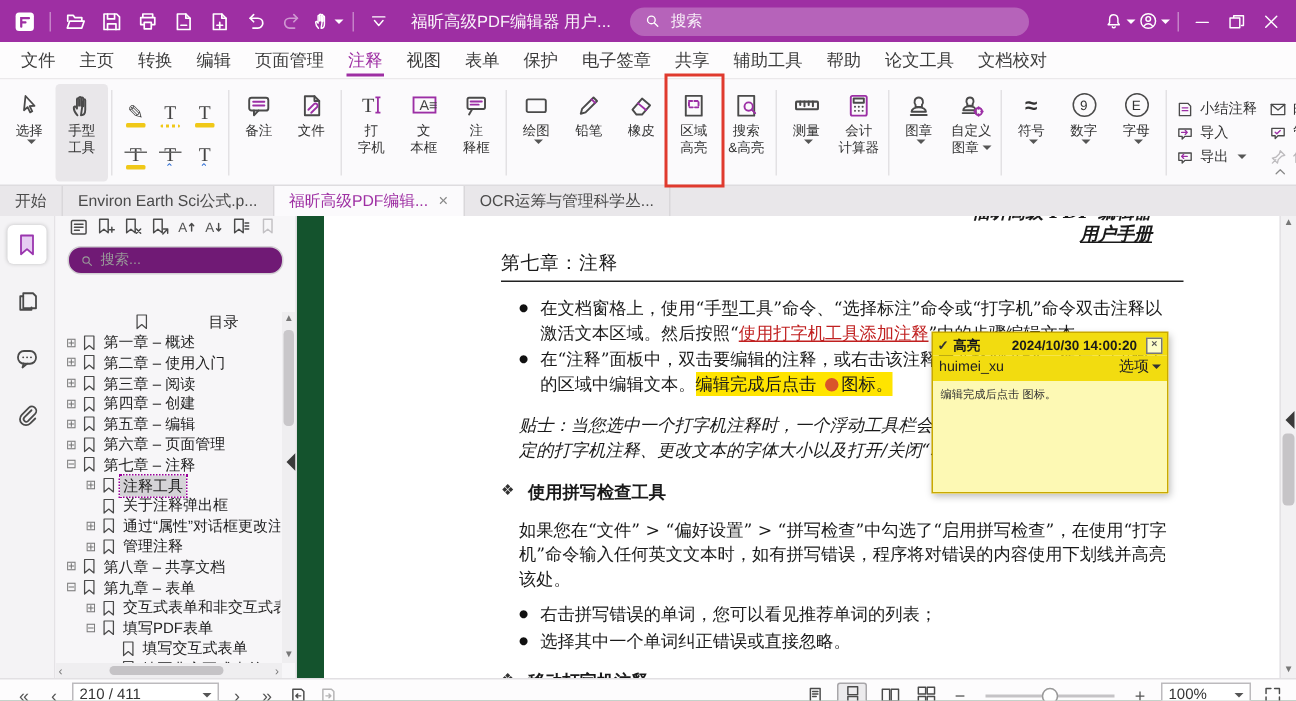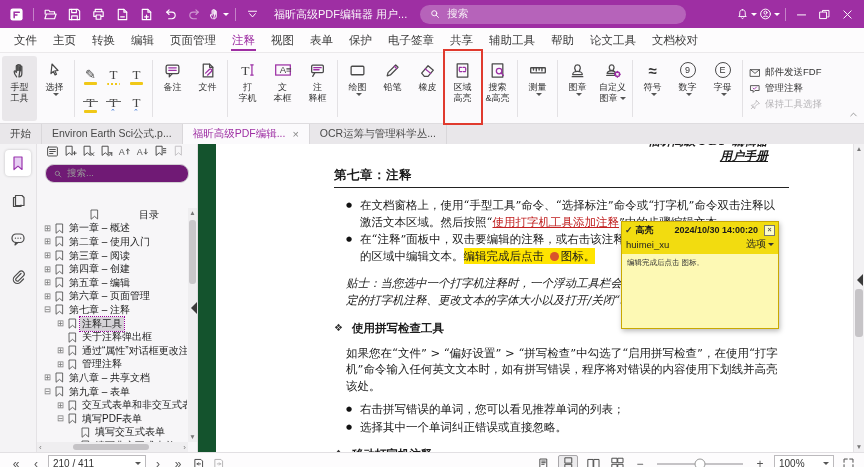--- a/index.html
+++ b/index.html
@@ -77,21 +77,21 @@
   .phscroll{position:absolute;bottom:0;left:0;right:9px;height:10px;background:#efeef0;display:flex;align-items:center;font-size:8px;color:#777}
   .phthumb{position:absolute;left:36px;width:76px;top:2px;bottom:2px;background:#c5c3c6;border-radius:3px}
   .handleL{position:absolute;right:0;top:158px;width:0;height:0;border-top:6px solid transparent;border-bottom:6px solid transparent;border-right:6px solid #3a3a3a;z-index:5}
 
   .docarea{flex:1;position:relative;background:#14532d;overflow:hidden}
   .page{position:absolute;left:18px;top:0;right:10px;bottom:0;background:#fff;overflow:hidden;
         font-family:"DejaVu Serif","Liberation Serif",serif;color:#1a1a1a}
   .pghead{text-align:right;padding-right:86px;font-style:italic;font-weight:bold;font-size:12px;line-height:15px}
   .pghead .h1{margin-top:-10px}
   .pghead .h2{text-decoration:underline}
-  .chapter{margin:3px 0 0 118px;font-size:12.5px;font-weight:bold;border-bottom:1px solid #222;padding-bottom:3px;width:455px;letter-spacing:.5px}
+  .chapter{margin:3px 0 0 118px;font-size:12.5px;font-weight:normal;border-bottom:1px solid #222;padding-bottom:3px;width:455px;letter-spacing:.5px}
   .content{margin-left:118px;width:452px;font-size:11.5px;line-height:16.5px}
   .blist{margin-top:9px}
   .bullet{display:flex;gap:8px;margin:0 0 1px 12px}
   .bullet .dot{flex:none;font-size:7px;line-height:16.5px;color:#111}
   .link{color:#c02020;text-decoration:underline}
   .hl{background:#ffe400;padding:1px 0}
   .dotmark{display:inline-block;width:9px;height:9px;border-radius:50%;background:#d9542b;vertical-align:-1px;margin:0 2px}
   .tip{margin:11px 0 0 12px;font-style:italic;white-space:nowrap;overflow:hidden;width:444px;line-height:17px}
   .sect{margin:11px 0 0 0;font-weight:bold;font-size:11.5px;font-family:"DejaVu Sans","Liberation Sans",sans-serif;display:flex;gap:9px;align-items:center}
   .diam{font-size:10px;color:#333}
@@ -274,40 +274,40 @@
     <div class="mtab">
       <span>论文工具</span>
     </div>
     <div class="mtab">
       <span>文档校对</span>
     </div>
 </nav>
 
 <div class="ribbon">
 
-  <div class="rb sel">
-    <span class="ric">
-      <svg class="ic" width="17" height="17" viewBox="0 0 16 16">
-          <path d="M5.3 14C4 12.6 3 10.8 3 9.2c0-.9 1.1-1 1.5-.2l.5.8V3.9c0-.9 1.3-.9 1.3 0V8m0-4.9c0-.9 1.3-.9 1.3 0V8m0-4.6c0-.9 1.3-.9 1.3 0v4.9m0-3.8c0-.9 1.3-.9 1.3 0v6c0 1.9-.9 3.5-2.7 3.5z"></path>
-        </svg>
-    </span>
-    <span class="rlbl">手型</span>
-    <span class="rlbl">工具</span>
-  </div>
-
   <div class="rb">
     <span class="ric">
       <svg class="ic" width="16" height="16" viewBox="0 0 16 16">
           <path d="M5 2l6 6.5-3.2.3 1.7 3.4-1.4.7-1.7-3.5L4 11.5z"></path>
         </svg>
     </span>
     <span class="rlbl">选择</span>
     <span class="rlbl">
         <span class="caretg"></span>
       </span>
+  </div>
+
+  <div class="rb sel">
+    <span class="ric">
+      <svg class="ic" width="17" height="17" viewBox="0 0 16 16">
+          <path d="M5.3 14C4 12.6 3 10.8 3 9.2c0-.9 1.1-1 1.5-.2l.5.8V3.9c0-.9 1.3-.9 1.3 0V8m0-4.9c0-.9 1.3-.9 1.3 0V8m0-4.6c0-.9 1.3-.9 1.3 0v4.9m0-3.8c0-.9 1.3-.9 1.3 0v6c0 1.9-.9 3.5-2.7 3.5z"></path>
+        </svg>
+    </span>
+    <span class="rlbl">手型</span>
+    <span class="rlbl">工具</span>
   </div>
 
   <div class="rdiv"></div>
 
   <div class="rgrid">
     <span class="tm">✎<span class="bar"></span></span>
     <span class="tm">T<span class="bar wav"></span></span>
     <span class="tm">T<span class="bar"></span></span>
     <span class="tm">T<span class="strike"></span><span class="bar"></span></span>
     <span class="tm">T<span class="strike"></span><span class="carettm">⌃</span></span>
@@ -440,20 +440,31 @@
           <rect x="1.5" y="6" width="13" height="4.5" rx=".5"></rect>
           <path d="M4 6v2M6.5 6v2.8M9 6v2M11.5 6v2.8"></path>
         </svg>
     </span>
     <span class="rlbl">测量</span>
     <span class="rlbl">
         <span class="caretg"></span>
       </span>
   </div>
 
+  <div class="rb">
+    <span class="ric">
+      <svg class="ic" width="17" height="17" viewBox="0 0 16 16">
+          <rect class="acc" x="3" y="1.8" width="10" height="12.4" rx="1"></rect>
+          <rect x="4.8" y="3.5" width="6.4" height="2.6"></rect>
+          <path d="M5.6 8.6h.1M8 8.6h.1M10.4 8.6h.1M5.6 11.2h.1M8 11.2h.1M10.4 11.2h.1"></path>
+        </svg>
+    </span>
+    <span class="rlbl">会计</span>
+    <span class="rlbl">计算器</span>
+  </div>
 
   <div class="rdiv"></div>
 
   <div class="rb">
     <span class="ric">
       <svg class="ic" width="17" height="17" viewBox="0 0 16 16">
           <path d="M6 7.5c-1.2-1.4-.8-4.7 2-4.7s3.2 3.3 2 4.7v1.3H6zM3.5 11.8c0-1.6 2-2.9 4.5-2.9s4.5 1.3 4.5 2.9zM3 13.8h10"></path>
         </svg>
     </span>
     <span class="rlbl">图章</span>
@@ -504,20 +515,44 @@
         <span class="circ">E</span>
       </span>
     <span class="rlbl">字母</span>
     <span class="rlbl">
         <span class="caretg"></span>
       </span>
   </div>
 
   <div class="rdiv"></div>
 
+  <div class="rstack">
+    <div class="rrow">
+      <svg class="ic" width="12" height="12" viewBox="0 0 16 16">
+          <path d="M3 2.5h7.5L13 5v8.5H3z"></path>
+          <path class="acc" d="M5.5 6.5h5M5.5 9h5"></path>
+        </svg>
+      <span>小结注释</span>
+    </div>
+    <div class="rrow">
+      <svg class="ic" width="12" height="12" viewBox="0 0 16 16">
+          <path d="M2.5 4h11v6.5H8L5.5 13v-2.5h-3z"></path>
+          <path class="acc" d="M5 7h5M8.2 5.2L10 7l-1.8 1.8"></path>
+        </svg>
+      <span>导入</span>
+    </div>
+    <div class="rrow">
+      <svg class="ic" width="12" height="12" viewBox="0 0 16 16">
+          <path d="M2.5 4h11v6.5H8L5.5 13v-2.5h-3z"></path>
+          <path class="acc" d="M10 7H5M6.8 5.2L5 7l1.8 1.8"></path>
+        </svg>
+      <span>导出</span>
+      <span class="caretg"></span>
+    </div>
+  </div>
 
   <div class="rstack">
     <div class="rrow">
       <svg class="ic" width="12" height="12" viewBox="0 0 16 16">
           <rect x="2" y="3.5" width="12" height="9"></rect>
           <path d="M2 3.5l6 5 6-5"></path>
         </svg>
       <span>邮件发送FDF</span>
     </div>
     <div class="rrow">

